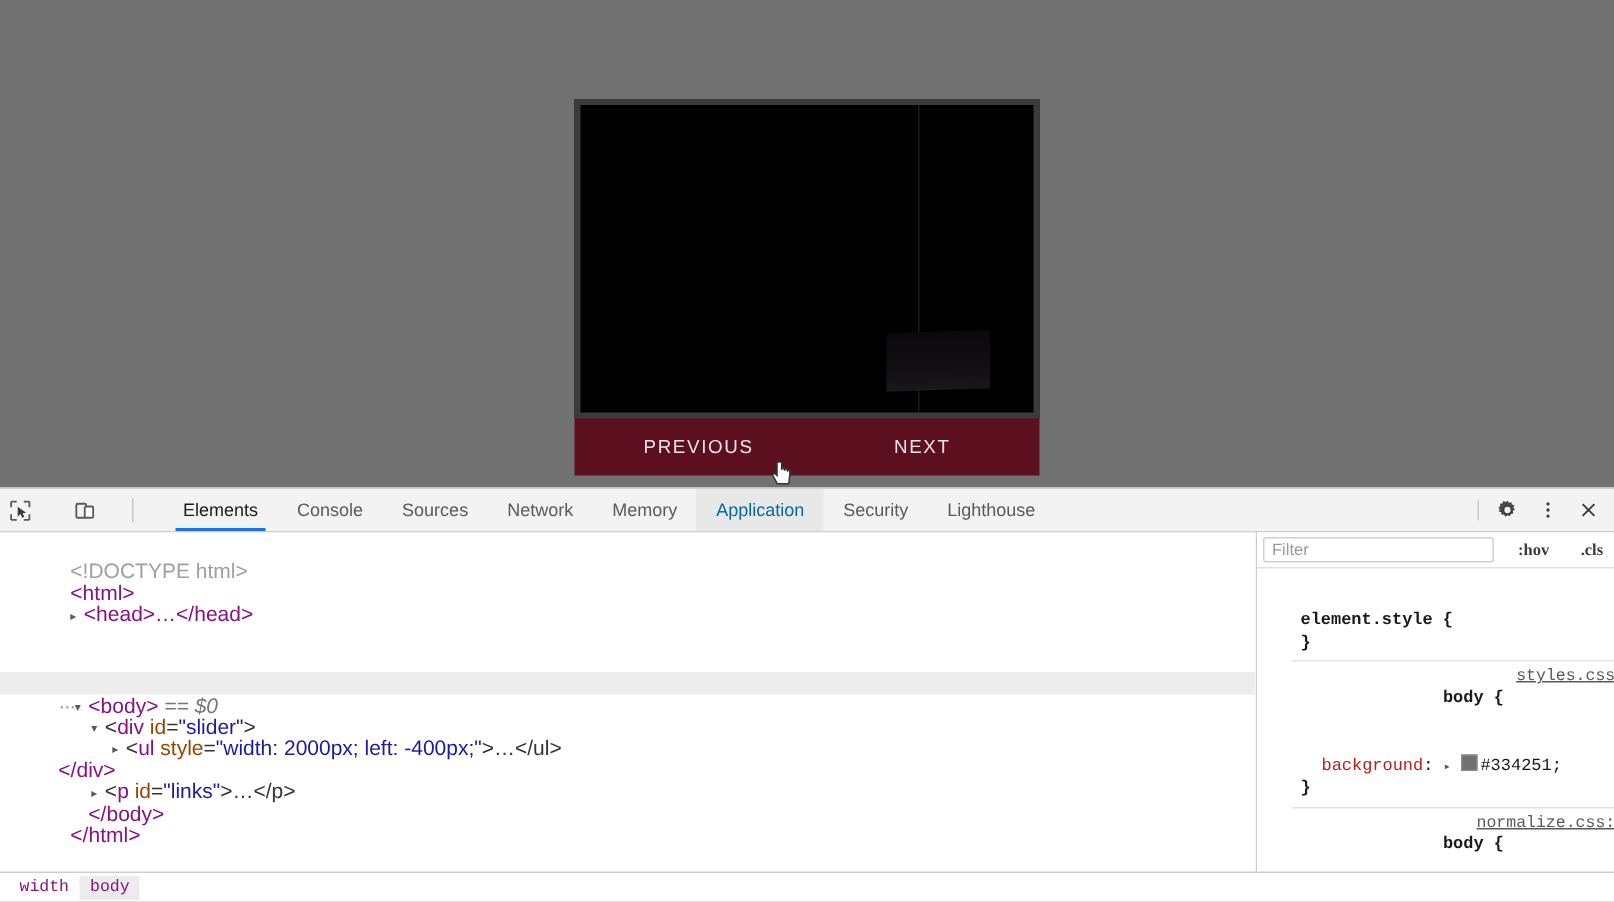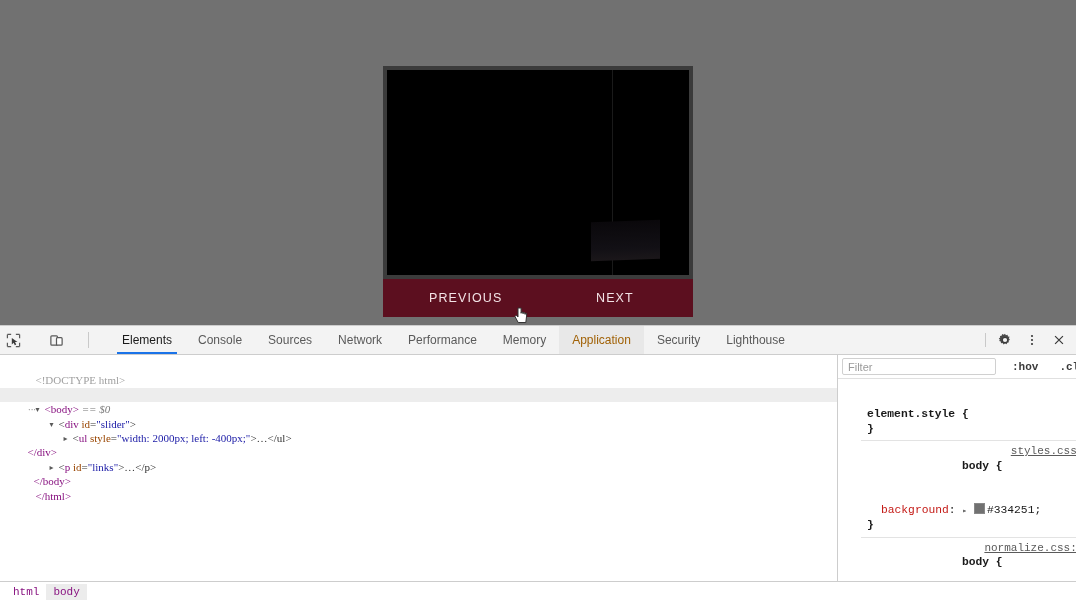--- a/index.html
+++ b/index.html
@@ -131,43 +131,43 @@
     font-size: 12px;
     color: #5a5a5a;
     cursor: pointer;
     white-space: nowrap;
   }
   .dt-tab.active { color: #1a1a1a; }
   .dt-tab.active::after {
     content: ""; position: absolute; left: 8px; right: 8px; bottom: 0;
     height: 2px; background: #1a73e8;
   }
-  .dt-tab.hovered { background: #e8e8e8; color: #a16207; }
+  .dt-tab.hovered { background: #e8e8e8; color: #0369a1; }
   .dt-toolbar-right {
     margin-left: auto; display: flex; align-items: stretch; padding-right: 4px;
   }
   .dt-vsep { width: 1px; background: #c9c9c9; margin: 7px 5px; }
 
   .dt-body {
     position: absolute; left: 0; top: 29px; right: 0; bottom: 20px;
     display: flex;
   }
   .dom-panel {
     position: relative;
     width: 837px;
     background: #fff;
     overflow: hidden;
-    font-family: Liberation Serif, serif;
-    font-size: 11px;
+    font-family: Liberation Sans, sans-serif;
+    font-size: 14px;
     line-height: 14.4px;
     color: #222;
     padding-top: 4px;
   }
   .dom-line { position: relative; white-space: pre; height: 14.4px; }
-  .dom-line.selected { background: #ededed; }
+  .dom-line.selected { background: #ededed; margin-top: 46px; }
   .tok-doctype { color: #a0a0a0; }
   .tok-tag { color: #881280; }
   .tok-attr { color: #994500; }
   .tok-val  { color: #1a1aa6; }
   .tok-punct{ color: #333; }
   .tok-ref  { color: #777; font-style: italic; }
   .tri {
     display: inline-block; width: 9px; color: #5a5a5a; font-size: 8px;
     vertical-align: 1px;
   }
@@ -209,21 +209,21 @@
     gap: 11px;
   }
   .st-filter-input {
     flex: 1; height: 17px; border: 1px solid #d0d0d0; background: #fff;
     font-size: 11px; color: #9a9a9a; padding: 0 5px; box-sizing: border-box;
     font-family: "Liberation Sans", sans-serif;
     border-radius: 2px;
   }
   .st-filter-input::placeholder { color: #9a9a9a; }
   .st-tool {
-    font-family: Liberation Mono, monospace;
+    font-family: Liberation Serif, serif;
     font-size: 11px; color: #3a3a3a; padding: 0 5px; cursor: pointer;
     font-weight: bold;
   }
 
   .st-rules {
     position: absolute; left: 0; right: 0; top: 49px; bottom: 0;
     overflow: hidden;
     font-family: "Liberation Mono", monospace;
     font-size: 11.3px;
     line-height: 14.6px;
@@ -300,21 +300,20 @@
           <rect x="8" y="5" width="6" height="8" rx="1" fill="#fff" stroke="#5a5a5a" stroke-width="1.3"></rect>
         </svg>
       </div>
       <div class="dt-sep"></div>
 
       <div class="dt-tabs">
         <div class="dt-tab active">Elements</div>
         <div class="dt-tab">Console</div>
         <div class="dt-tab">Sources</div>
         <div class="dt-tab">Network</div>
-        <div class="dt-tab">Performance</div>
         <div class="dt-tab">Memory</div>
         <div class="dt-tab hovered">Application</div>
         <div class="dt-tab">Security</div>
         <div class="dt-tab">Lighthouse</div>
       </div>
 
       <div class="dt-toolbar-right">
         <div class="dt-vsep"></div>
         <div class="dt-iconbtn">
           <svg width="14" height="14" viewBox="0 0 16 16">
@@ -338,38 +337,41 @@
       </div>
     </div>
 
     <div class="dt-body">
 
       <div class="dom-panel">
         <div class="dom-line" style="padding-left:8px">
           <span class="tok-doctype">&lt;!DOCTYPE html&gt;</span>
         </div>
         <div class="dom-line" style="padding-left:8px">
+          <span class="tok-tag">&lt;html&gt;</span>
+        </div>
+        <div class="dom-line" style="padding-left:8px">
           <span class="tri closed"></span><span class="tok-tag">&lt;head&gt;…&lt;/head&gt;</span>
         </div>
         <div class="dom-line selected" style="padding-left:0px">
           <span class="ellip-left">···</span><span class="tri open"></span><span class="tok-tag">&lt;body&gt;</span><span>&nbsp;</span><span class="tok-ref">== $0</span>
         </div>
         <div class="dom-line" style="padding-left:22px">
           <span class="tri open"></span><span class="tok-punct">&lt;</span><span class="tok-tag">div</span><span>&nbsp;</span><span class="tok-attr">id</span><span class="tok-punct">=</span><span class="tok-val">"slider"</span><span class="tok-punct">&gt;</span>
         </div>
         <div class="dom-line" style="padding-left:36px">
           <span class="tri closed"></span><span class="tok-punct">&lt;</span><span class="tok-tag">ul</span><span>&nbsp;</span><span class="tok-attr">style</span><span class="tok-punct">=</span><span class="tok-val">"width: 2000px; left: -400px;"</span><span class="tok-punct">&gt;…&lt;/ul&gt;</span>
         </div>
         <div class="dom-line" style="">
           <span class="tok-tag">&lt;/div&gt;</span>
         </div>
         <div class="dom-line" style="padding-left:22px">
           <span class="tri closed"></span><span class="tok-punct">&lt;</span><span class="tok-tag">p</span><span>&nbsp;</span><span class="tok-attr">id</span><span class="tok-punct">=</span><span class="tok-val">"links"</span><span class="tok-punct">&gt;…&lt;/p&gt;</span>
         </div>
-        <div class="dom-line" style="padding-left:6px">
+        <div class="dom-line" style="padding-left:20px">
           <span class="tok-tag">&lt;/body&gt;</span>
         </div>
         <div class="dom-line" style="padding-left:8px">
           <span class="tok-tag">&lt;/html&gt;</span>
         </div>
       </div>
 
       <div class="split"></div>
 
       <div class="styles-panel">
@@ -404,18 +406,18 @@
               <span class="origin">normalize.css:24</span>
             </div>
 
           </div>
 
         </div>
       </div>
     </div>
 
     <div class="dt-breadcrumb">
-      <div class="crumb">html</div>
+      <div class="crumb">width</div>
       <div class="crumb active">body</div>
     </div>
 
   </div>
 </div>
 
 </body></html>

